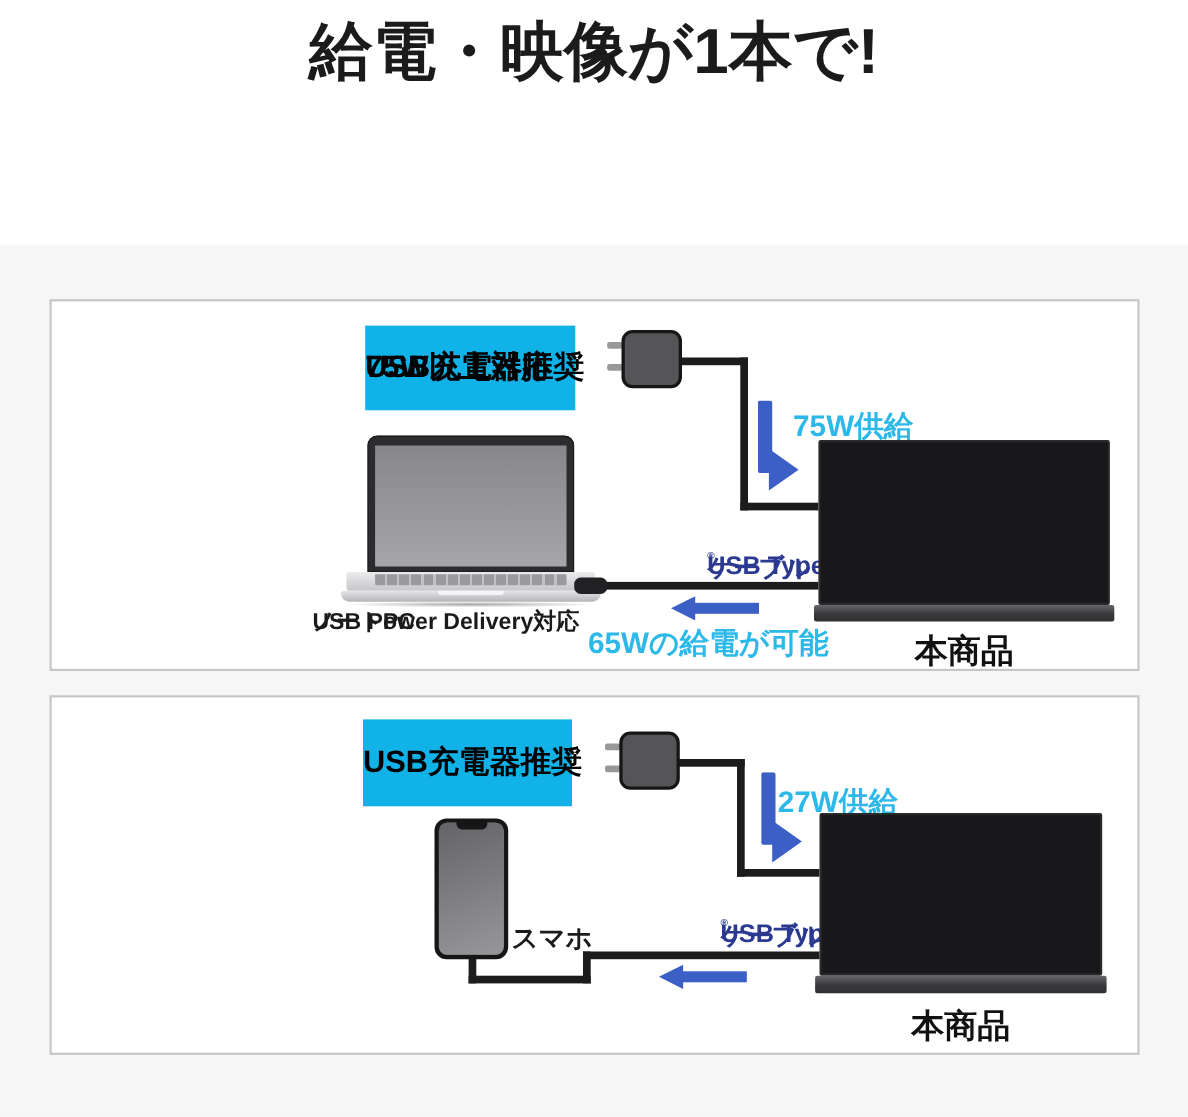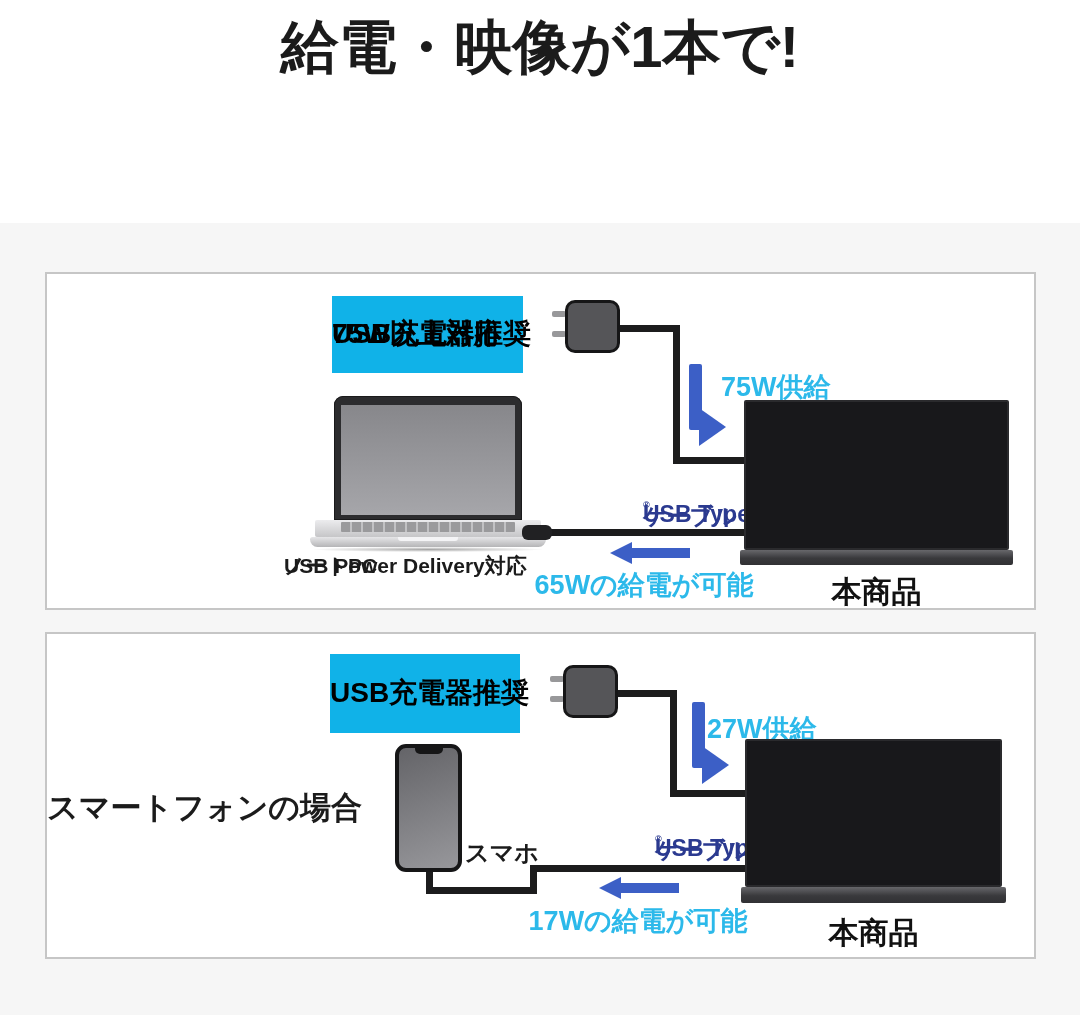--- a/index.html
+++ b/index.html
@@ -128,21 +128,20 @@
         <div class="lp-notch"></div>
         <div class="lp-shadow"></div>
       </div>
       <div class="caption">
         <div>USB Power Delivery対応</div>
         <div>ノートPC</div>
       </div>
     </div>
 
     <div class="panel panel2">
-      <div class="case-label" style="left:0;top:153px;width:285px;">スマートフォンの場合</div>
 
       <div class="badge" style="left:283px;top:20px;width:190px;height:79px;">
         <span>USB充電器推奨</span>
       </div>
 
       <div class="charger z2" style="left:516px;top:31px;">
         <div class="prong p1"></div>
         <div class="prong p2"></div>
         <div class="charger-body"></div>
       </div>
@@ -170,21 +169,20 @@
         </div>
       <div class="cable z1" style="left:483px;top:231px;width:215px;height:7px;"></div>
       <div class="cable z1" style="left:483px;top:231px;width:7px;height:29px;"></div>
       <div class="cable z1" style="left:379px;top:253px;width:111px;height:7px;"></div>
       <div class="cable z1" style="left:379px;top:234px;width:7px;height:26px;"></div>
 
       <svg class="left-arrow" style="left:552px;top:243px;" viewBox="0 0 80 22">
         <rect x="20" y="6" width="60" height="10" fill="currentColor"></rect>
         <polygon points="0,11 22,0 22,22" fill="currentColor"></polygon>
       </svg>
-      <div class="return-label" style="left:451px;top:269px;">17Wの給電が可能</div>
 
       <div class="phone z3">
         <div class="ph-notch"></div>
       </div>
       <div class="phone-label">スマホ</div>
     </div>
 
   </section>
 </div>
 

